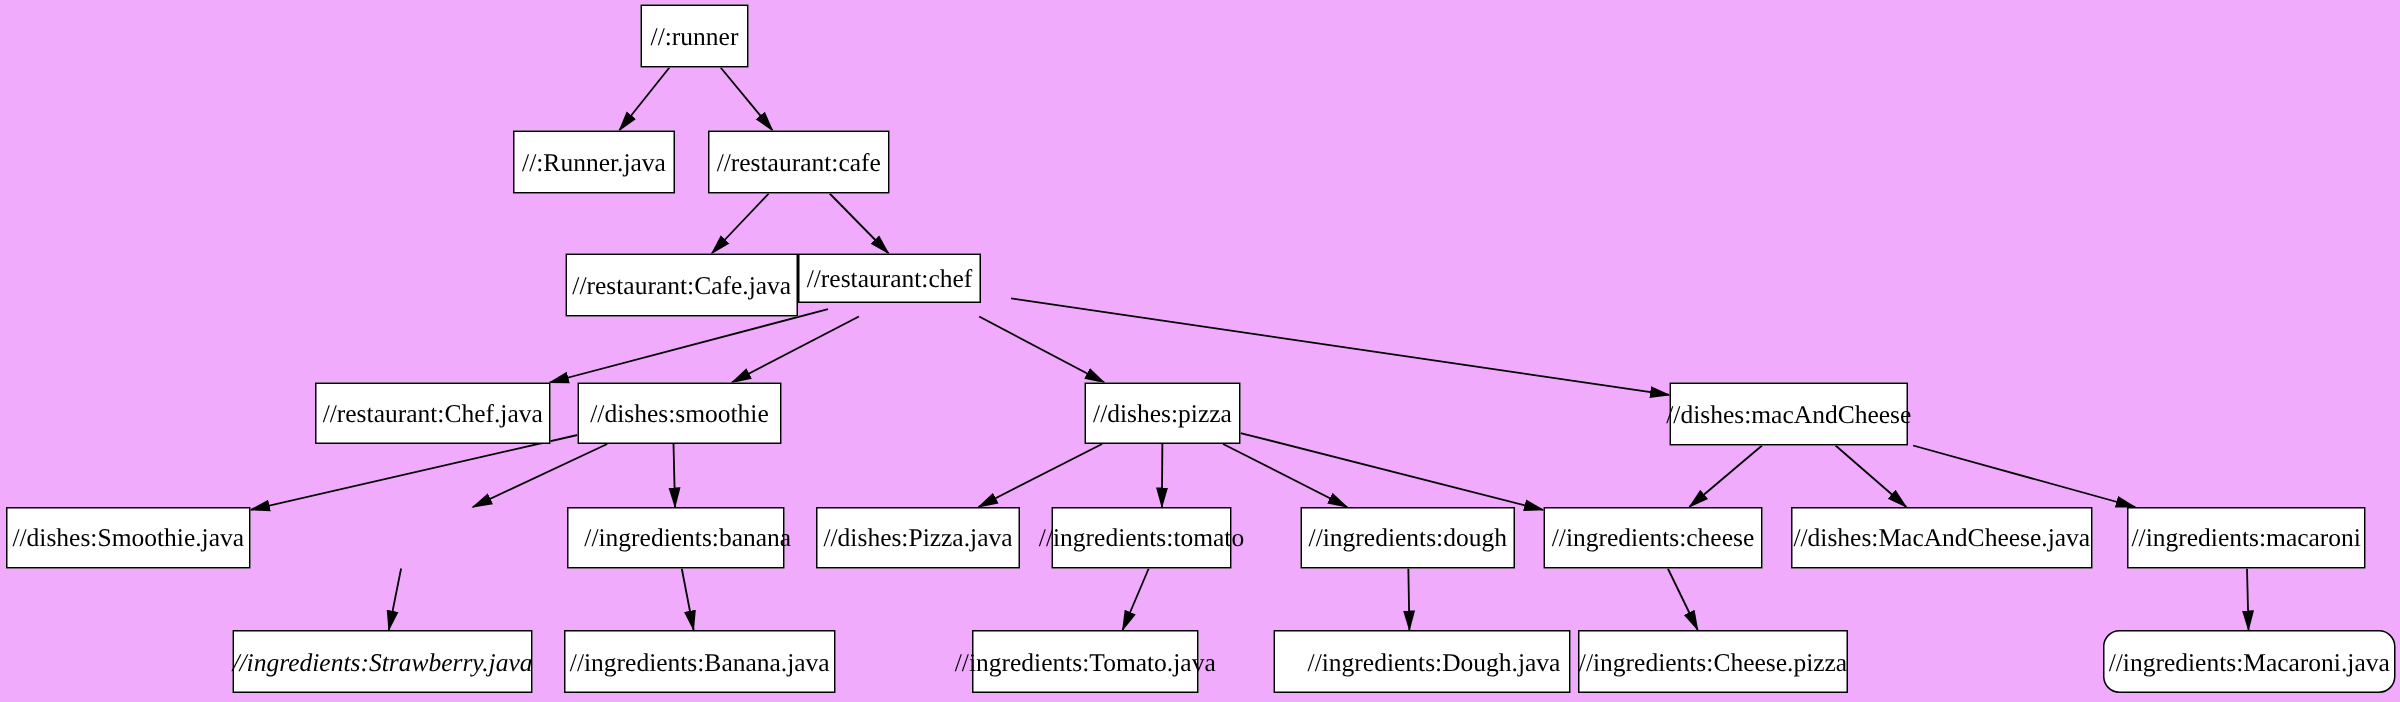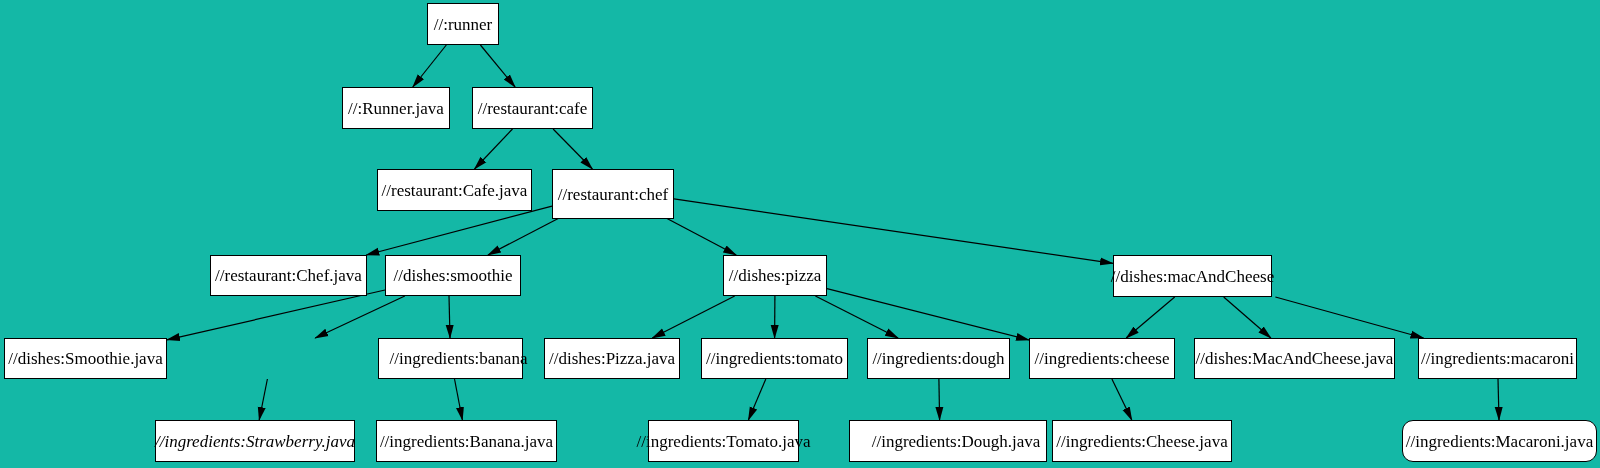--- a/index.html
+++ b/index.html
@@ -4,21 +4,21 @@
 <style>
   html, body {
     margin: 0;
     padding: 0;
     background: #ffffff;
   }
   .graph-viewport {
     position: relative;
     width: 1600px;
     height: 468px;
-    background: #14b8a6;
+    background: #f0abfc;
     font-family: "Liberation Serif", "DejaVu Serif", serif;
     overflow: hidden;
     text-align: center;
   }
   .edge-layer {
     position: absolute;
     left: 0;
     top: 0;
     width: 1600px;
     height: 468px;
@@ -83,33 +83,33 @@
         <line x1="938.9" y1="379.0" x2="939.6" y2="420.0" class="graph-edge" stroke="#000000" marker-end="url(#arrowhead)"></line>
         <line x1="1111.9" y1="379.0" x2="1131.8" y2="420.0" class="graph-edge" stroke="#000000" marker-end="url(#arrowhead)"></line>
         <line x1="1498.0" y1="379.0" x2="1499.0" y2="420.0" class="graph-edge" stroke="#000000" marker-end="url(#arrowhead)"></line>
       </g>
   </svg>
   <div class="node-layer" id="node-layer">
       <div class="graph-node" style="left: 427px; top: 3px; width: 72px; height: 42px; background: rgb(255, 255, 255); border-color: rgb(0, 0, 0); color: rgb(0, 0, 0);">//:runner</div>
       <div class="graph-node" style="left: 342px; top: 87px; width: 108px; height: 42px; background: rgb(255, 255, 255); border-color: rgb(0, 0, 0); color: rgb(0, 0, 0);">//:Runner.java</div>
       <div class="graph-node" style="left: 472px; top: 87px; width: 121px; height: 42px; background: rgb(255, 255, 255); border-color: rgb(0, 0, 0); color: rgb(0, 0, 0);">//restaurant:cafe</div>
       <div class="graph-node" style="left: 377px; top: 169px; width: 155px; height: 42px; background: rgb(255, 255, 255); border-color: rgb(0, 0, 0); color: rgb(0, 0, 0);">//restaurant:Cafe.java</div>
-      <div class="graph-node" style="left: 552px; top: 169px; width: 122px; height: 50px; background: rgb(255, 255, 255); border-color: rgb(0, 0, 0); color: rgb(0, 0, 0);">//restaurant:chef</div>
+      <div class="graph-node" style="left: 532px; top: 169px; width: 122px; height: 33px; background: rgb(255, 255, 255); border-color: rgb(0, 0, 0); color: rgb(0, 0, 0);">//restaurant:chef</div>
       <div class="graph-node" style="left: 210px; top: 255px; width: 157px; height: 41px; background: rgb(255, 255, 255); border-color: rgb(0, 0, 0); color: rgb(0, 0, 0);">//restaurant:Chef.java</div>
       <div class="graph-node" style="left: 385px; top: 255px; width: 136px; height: 41px; background: rgb(255, 255, 255); border-color: rgb(0, 0, 0); color: rgb(0, 0, 0);">//dishes:smoothie</div>
       <div class="graph-node" style="left: 723px; top: 255px; width: 104px; height: 41px; background: rgb(255, 255, 255); border-color: rgb(0, 0, 0); color: rgb(0, 0, 0);">//dishes:pizza</div>
       <div class="graph-node" style="left: 1113px; top: 255px; width: 159px; height: 42px; background: rgb(255, 255, 255); border-color: rgb(0, 0, 0); color: rgb(0, 0, 0);">//dishes:macAndCheese</div>
       <div class="graph-node" style="left: 4px; top: 338px; width: 163px; height: 41px; background: rgb(255, 255, 255); border-color: rgb(0, 0, 0); color: rgb(0, 0, 0);">//dishes:Smoothie.java</div>
       <div class="graph-node" style="left: 378px; top: 338px; width: 145px; height: 41px; background: rgb(255, 255, 255); border-color: rgb(0, 0, 0); color: rgb(0, 0, 0); padding-left: 16px;">//ingredients:banana</div>
       <div class="graph-node" style="left: 544px; top: 338px; width: 136px; height: 41px; background: rgb(255, 255, 255); border-color: rgb(0, 0, 0); color: rgb(0, 0, 0);">//dishes:Pizza.java</div>
-      <div class="graph-node" style="left: 701px; top: 338px; width: 147px; height: 41px; background: rgb(255, 255, 255); border-color: rgb(0, 0, 0); color: rgb(0, 0, 0);">//ingredients:tomato</div>
+      <div class="graph-node" style="left: 701px; top: 338px; width: 120px; height: 41px; background: rgb(255, 255, 255); border-color: rgb(0, 0, 0); color: rgb(0, 0, 0);">//ingredients:tomato</div>
       <div class="graph-node" style="left: 867px; top: 338px; width: 143px; height: 41px; background: rgb(255, 255, 255); border-color: rgb(0, 0, 0); color: rgb(0, 0, 0);">//ingredients:dough</div>
       <div class="graph-node" style="left: 1029px; top: 338px; width: 146px; height: 41px; background: rgb(255, 255, 255); border-color: rgb(0, 0, 0); color: rgb(0, 0, 0);">//ingredients:cheese</div>
       <div class="graph-node" style="left: 1194px; top: 338px; width: 201px; height: 41px; background: rgb(255, 255, 255); border-color: rgb(0, 0, 0); color: rgb(0, 0, 0);">//dishes:MacAndCheese.java</div>
       <div class="graph-node" style="left: 1418px; top: 338px; width: 159px; height: 41px; background: rgb(255, 255, 255); border-color: rgb(0, 0, 0); color: rgb(0, 0, 0);">//ingredients:macaroni</div>
       <div class="graph-node" style="left: 155px; top: 420px; width: 200px; height: 42px; background: rgb(255, 255, 255); border-color: rgb(0, 0, 0); color: rgb(0, 0, 0); font-style: italic;">//ingredients:Strawberry.java</div>
       <div class="graph-node" style="left: 376px; top: 420px; width: 181px; height: 42px; background: rgb(255, 255, 255); border-color: rgb(0, 0, 0); color: rgb(0, 0, 0);">//ingredients:Banana.java</div>
       <div class="graph-node" style="left: 648px; top: 420px; width: 151px; height: 42px; background: rgb(255, 255, 255); border-color: rgb(0, 0, 0); color: rgb(0, 0, 0);">//ingredients:Tomato.java</div>
       <div class="graph-node" style="left: 849px; top: 420px; width: 198px; height: 42px; background: rgb(255, 255, 255); border-color: rgb(0, 0, 0); color: rgb(0, 0, 0); padding-left: 16px;">//ingredients:Dough.java</div>
-      <div class="graph-node" style="left: 1052px; top: 420px; width: 180px; height: 42px; background: rgb(255, 255, 255); border-color: rgb(0, 0, 0); color: rgb(0, 0, 0);">//ingredients:Cheese.java</div>
+      <div class="graph-node" style="left: 1052px; top: 420px; width: 180px; height: 42px; background: rgb(255, 255, 255); border-color: rgb(0, 0, 0); color: rgb(0, 0, 0);">//ingredients:Cheese.pizza</div>
       <div class="graph-node" style="left: 1402px; top: 420px; width: 195px; height: 42px; background: rgb(255, 255, 255); border-color: rgb(0, 0, 0); color: rgb(0, 0, 0); border-radius: 11px;">//ingredients:Macaroni.java</div>
     </div>
 </div>
 
 </body></html>

